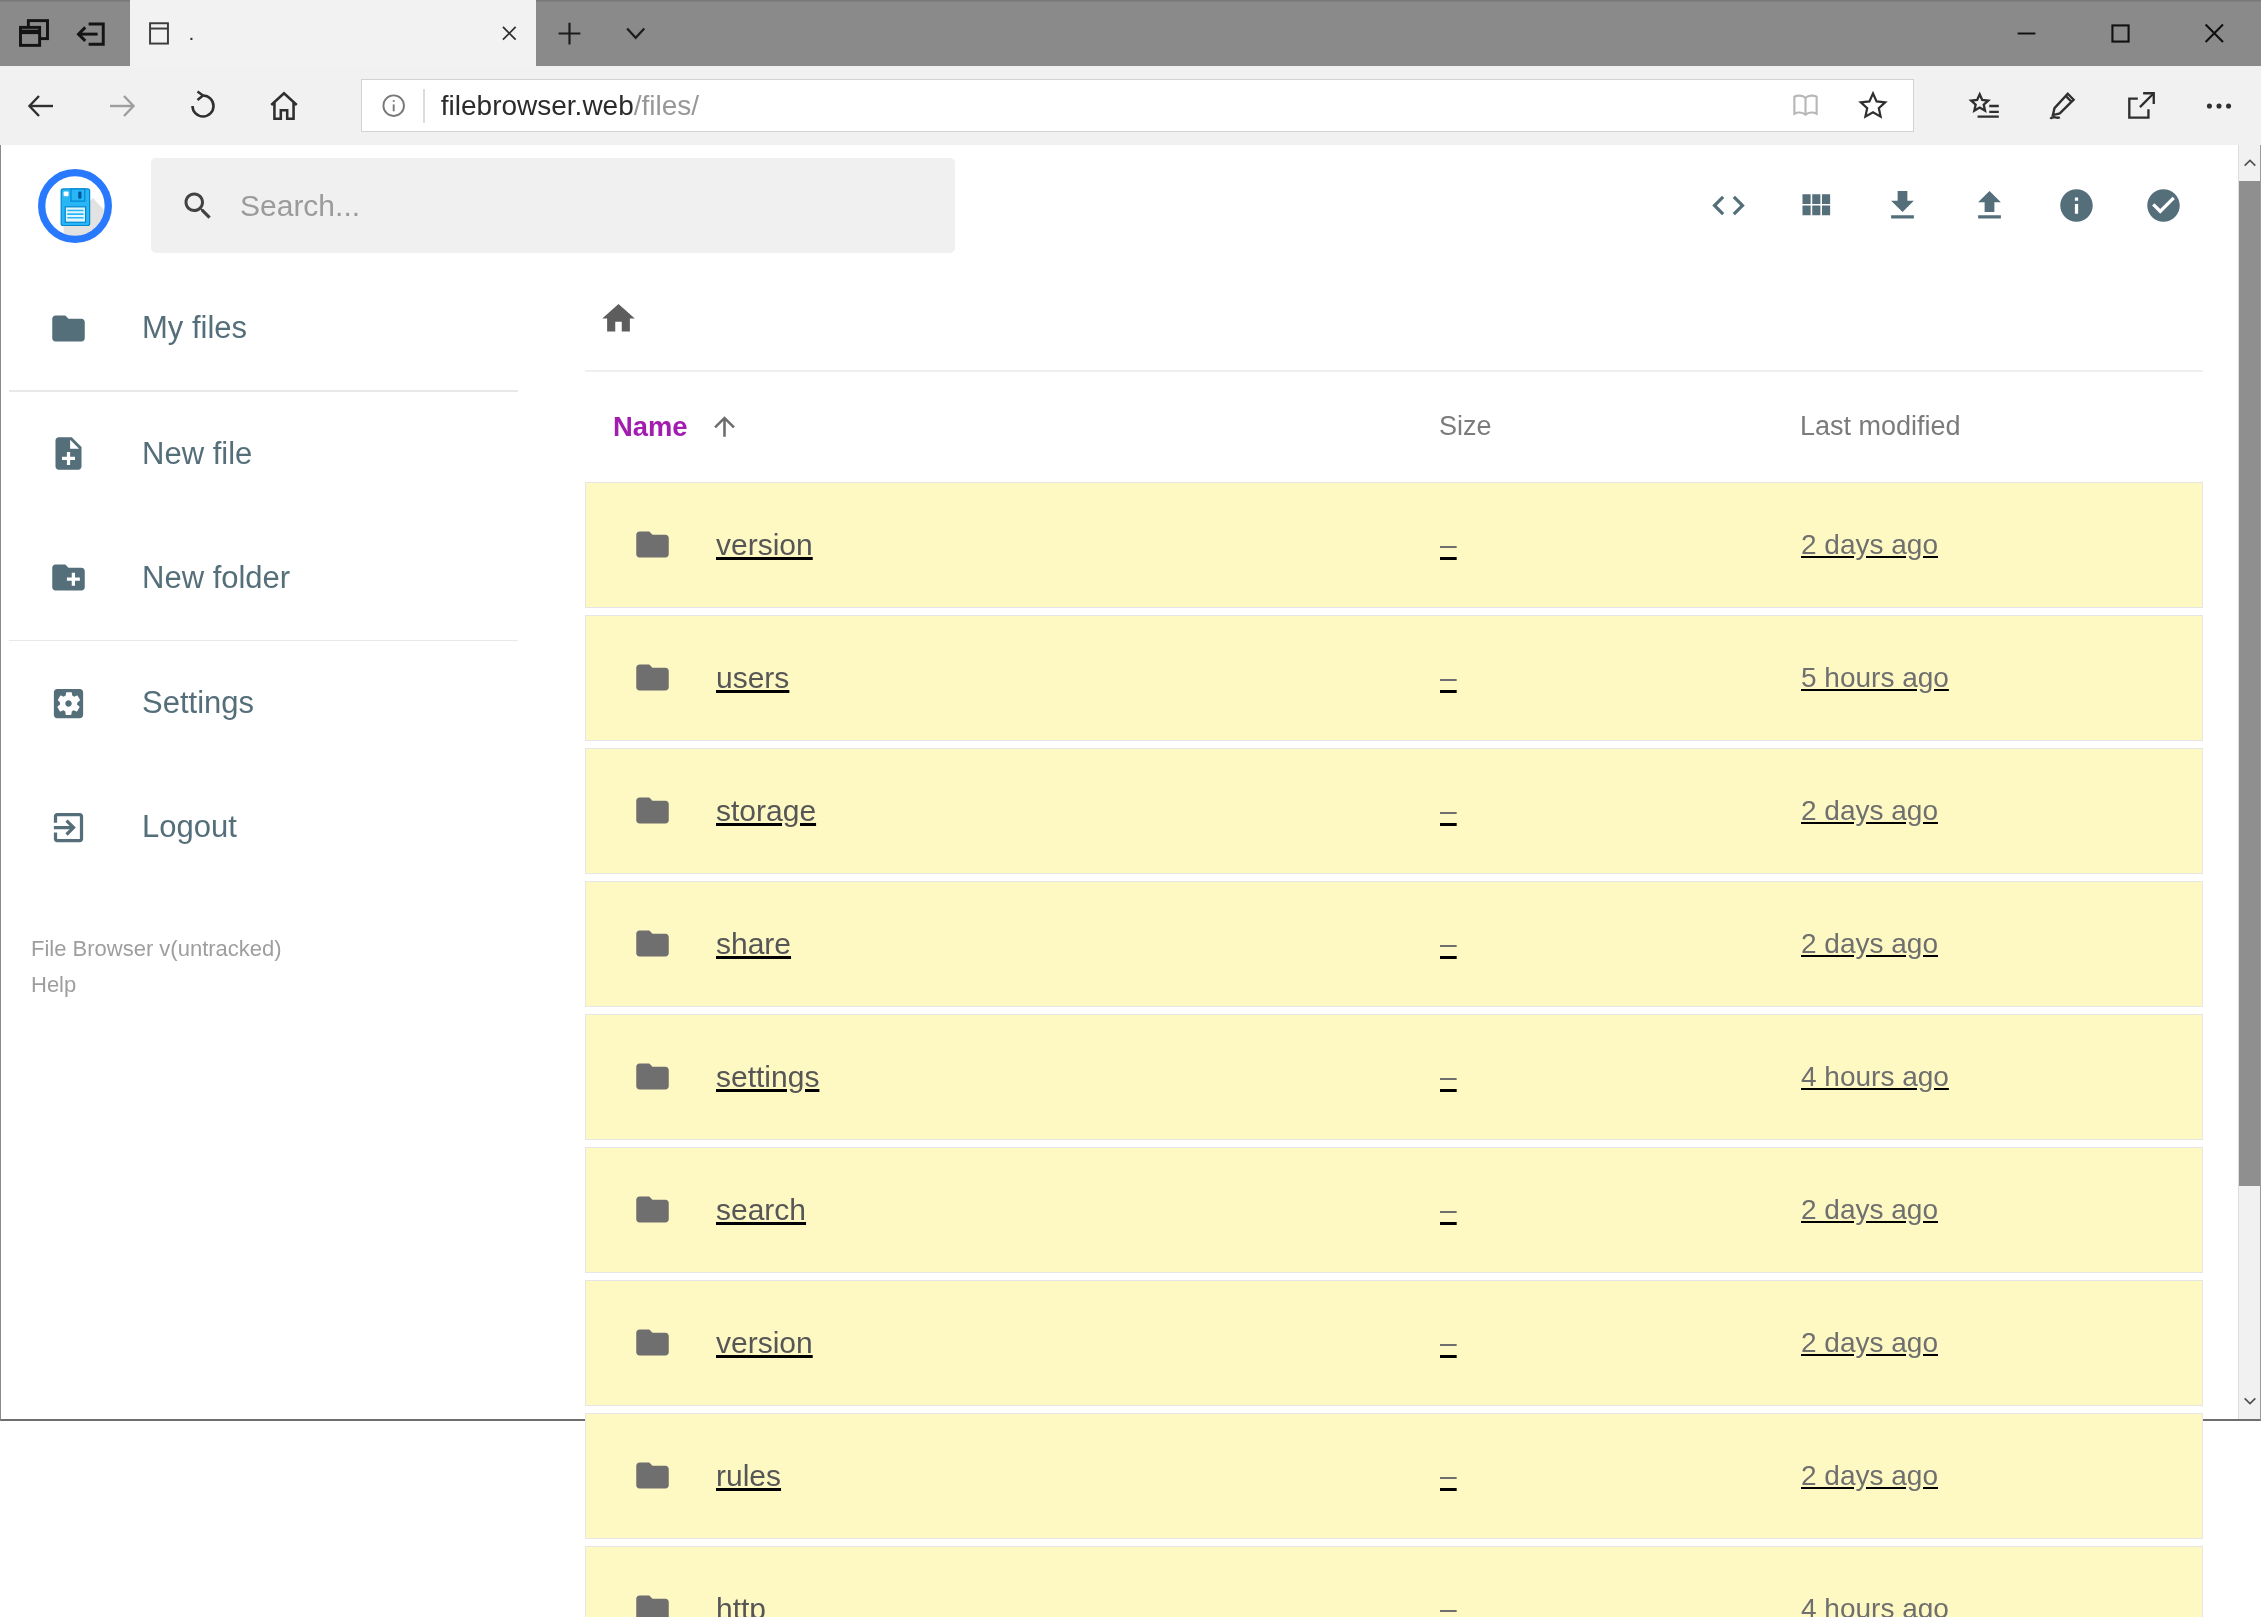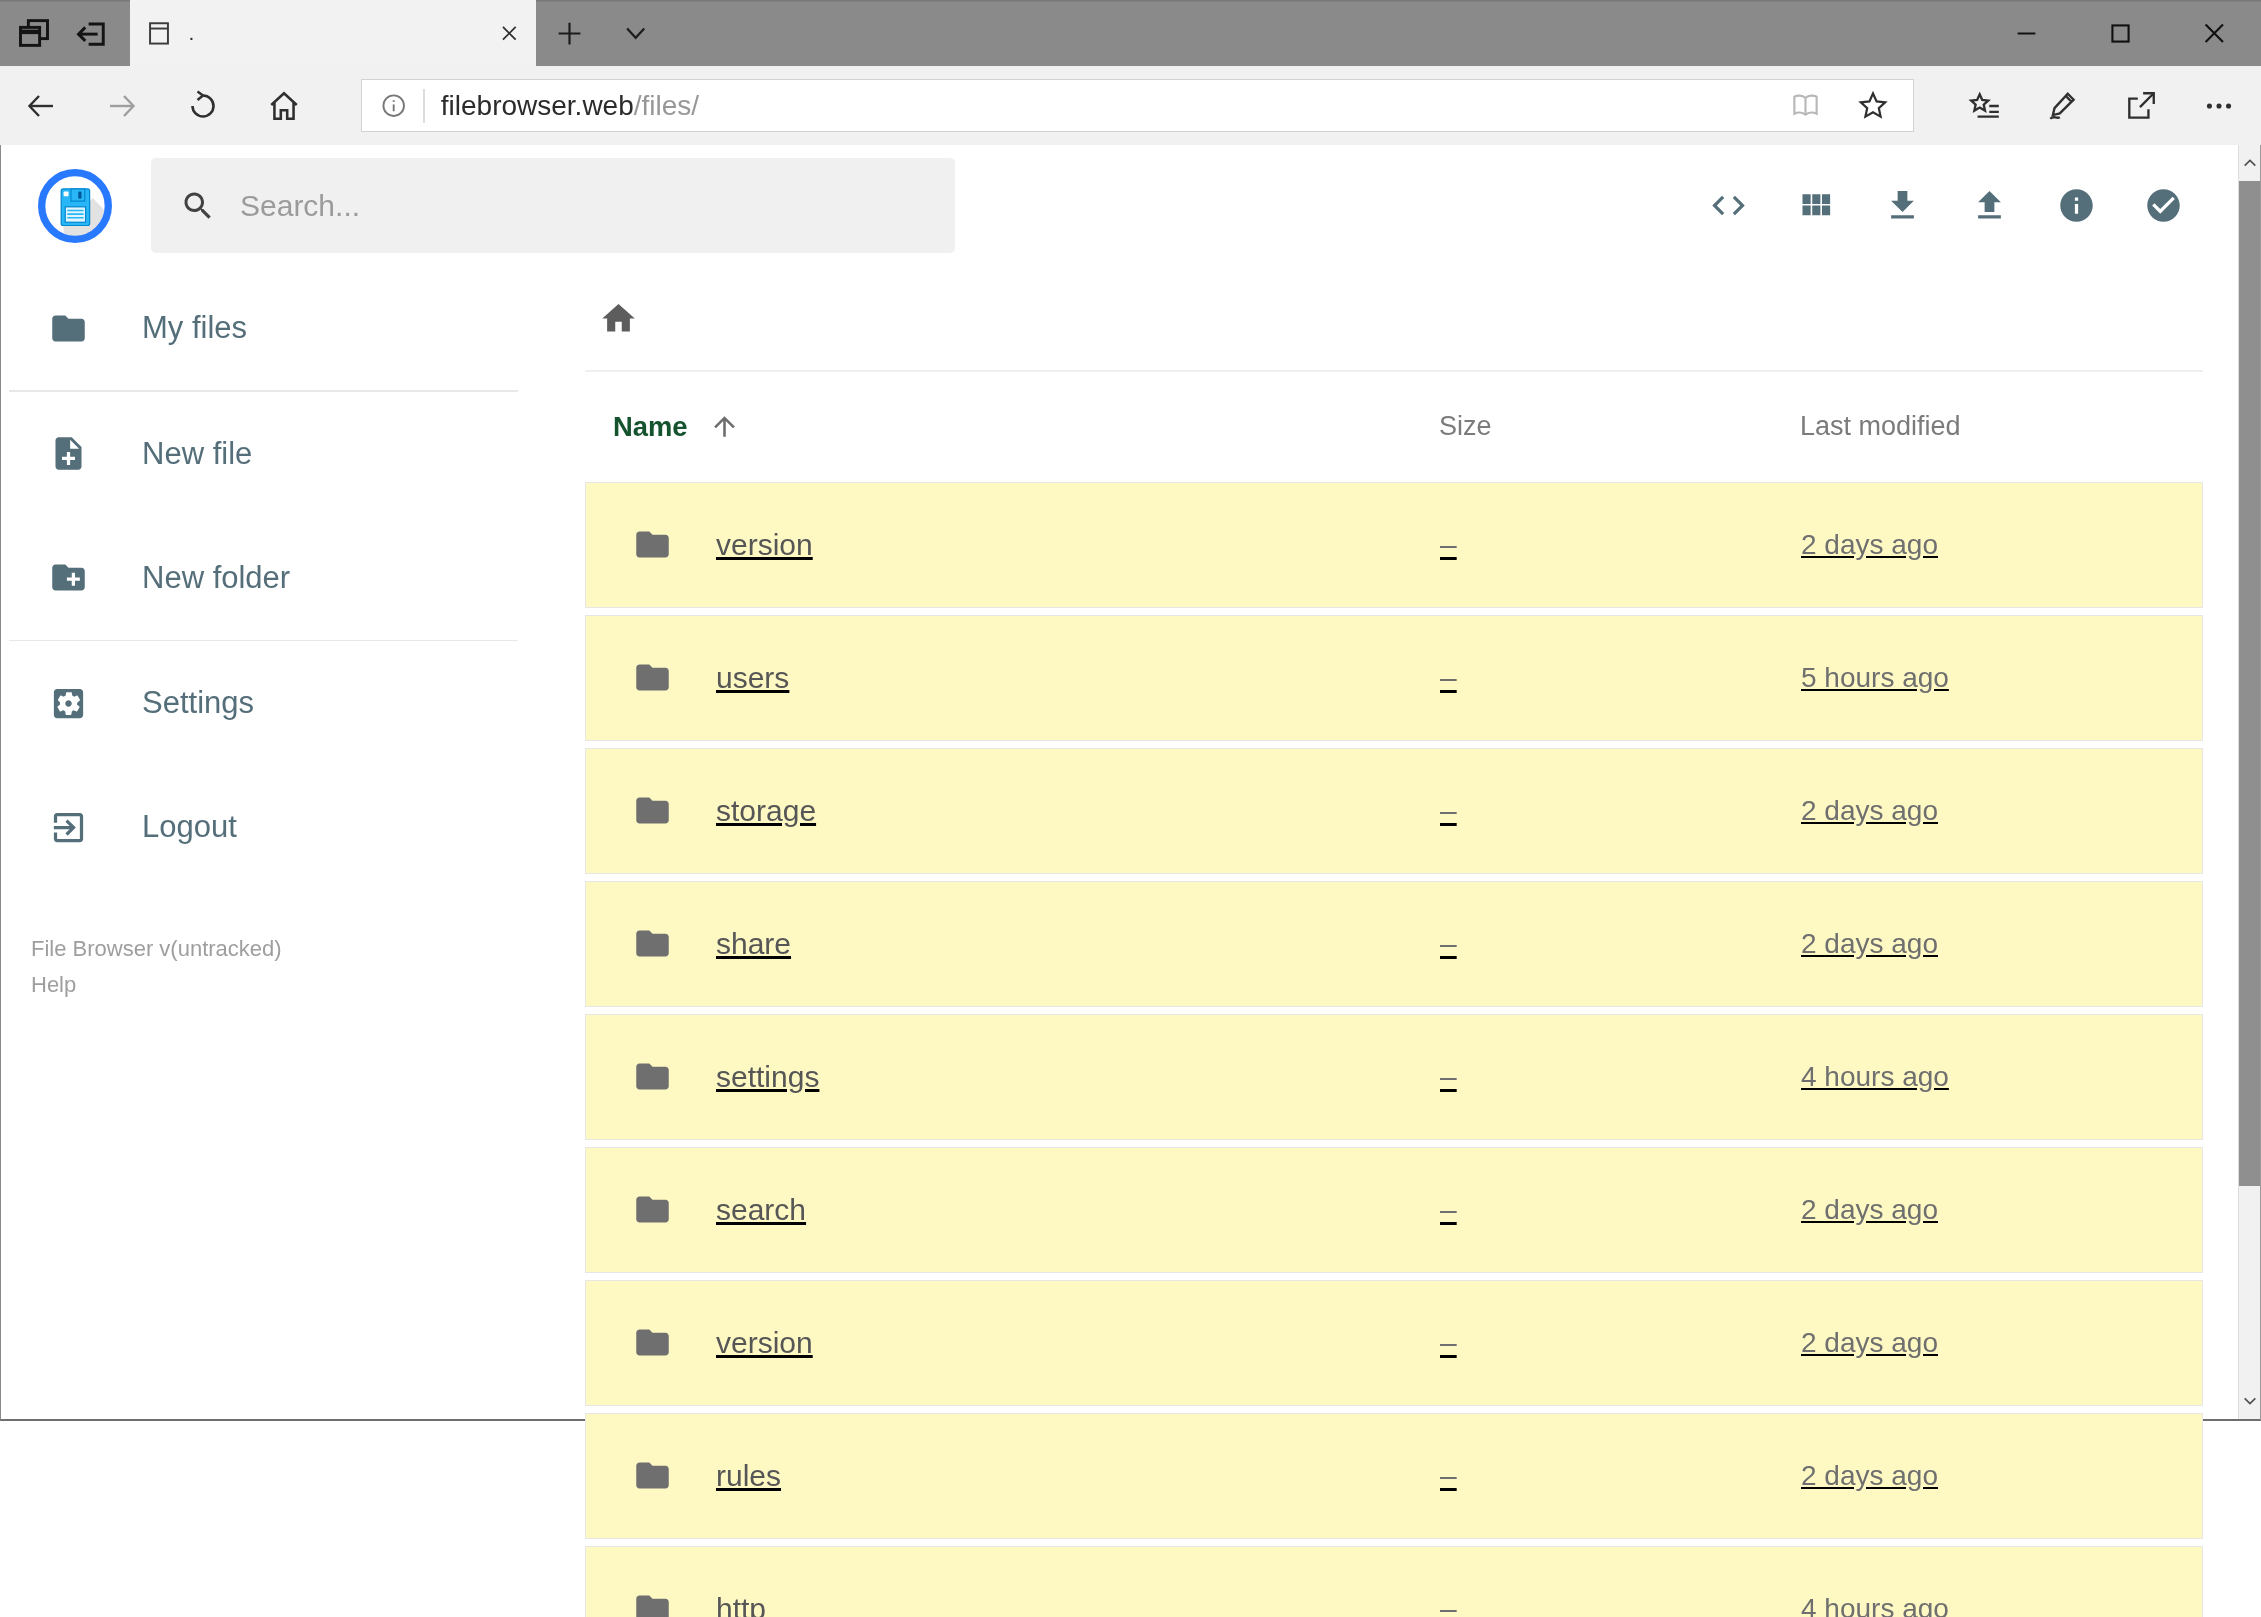--- a/index.html
+++ b/index.html
@@ -54,21 +54,21 @@
   .side-item .lbl { margin-left:24px; font-size:31px; }
   .side-div { height:1.6px; background:#e8e8e8; margin:0 16px 0 8px; }
   .side-footer { margin-top:42px; padding-left:30px; color:#9e9e9e; font-size:22px; line-height:36px; }
   .side-footer .help { display:inline-block; }
 
   
   .main { flex:1; padding:0 57px 0 51px; min-width:0; }
   .breadcrumb { height:104px; display:flex; align-items:center; padding-left:13.7px; color:#5d5d5d; }
   .main-div { height:1.6px; background:#efefef; }
   .cols { height:110px; display:grid; grid-template-columns:854px 361px 1fr; align-items:center; }
-  .col-name { padding-left:28px; display:flex; align-items:center; font-size:27.4px; font-weight:bold; color:#14532d; }
+  .col-name { padding-left:28px; display:flex; align-items:center; font-size:27.4px; font-weight:bold; color:#a21caf; }
   .col-sort { margin-left:21px; color:#6d6d6d; display:flex; }
   .col-size, .col-mod { font-size:27px; color:#7b7b7b; }
   .rows { }
   .row { height:126px; margin-bottom:7px; background:#fef9c3; border:0.8px solid #e6e6e6; display:grid; grid-template-columns:854px 361px 1fr; align-items:center;text-decoration:underline; }
   .cell-name { padding-left:47px; display:flex; align-items:center; min-width:0; }
   .cell-name .ficon { color:#6f6f6f; display:flex; flex:0 0 auto; }
   .cell-name .fname { margin-left:44px; font-size:30px; color:#565656; }
   .cell-size { font-size:30px; color:#6f6f6f; }
   .cell-mod { font-size:28px; color:#6f6f6f; }
 

